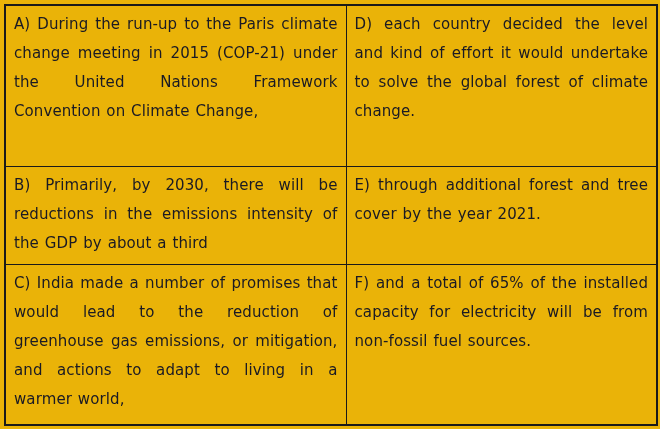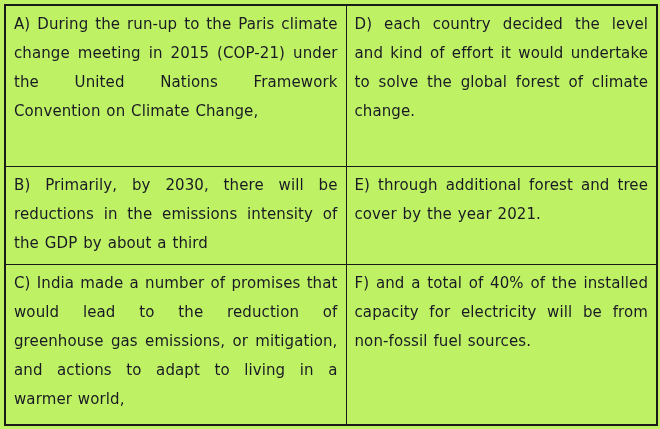--- a/index.html
+++ b/index.html
@@ -4,21 +4,21 @@
 <style>
   html, body {
     margin: 0;
     padding: 0;
     background: #ffffff;
   }
   .page {
     position: relative;
     width: 660px;
     height: 429px;
-    background: #bef264;
+    background: #eab308;
     font-family: "DejaVu Sans", sans-serif;
     box-sizing: border-box;
   }
   table.match-table {
     position: absolute;
     left: 4px;
     top: 4px;
     width: 652px;
     border-collapse: collapse;
     table-layout: fixed;
@@ -60,17 +60,17 @@
       <tr class="row-1">
         <td class="cell">A) During the run-up to the Paris climate change meeting in 2015 (COP-21) under the United Nations Framework Convention on Climate Change,</td>
         <td class="cell">D) each country decided the level and kind of effort it would undertake to solve the global forest of climate change.</td>
       </tr>
       <tr class="row-2">
         <td class="cell">B) Primarily, by 2030, there will be reductions in the emissions intensity of the GDP by about a third</td>
         <td class="cell">E) through additional forest and tree cover by the year 2021.</td>
       </tr>
       <tr class="row-3">
         <td class="cell">C) India made a number of promises that would lead to the reduction of greenhouse gas emissions, or mitigation, and actions to adapt to living in a warmer world,</td>
-        <td class="cell">F) and a total of 40% of the installed capacity for electricity will be from non-fossil fuel sources.</td>
+        <td class="cell">F) and a total of 65% of the installed capacity for electricity will be from non-fossil fuel sources.</td>
       </tr>
     </tbody>
   </table>
 </div>
 
 </body></html>

